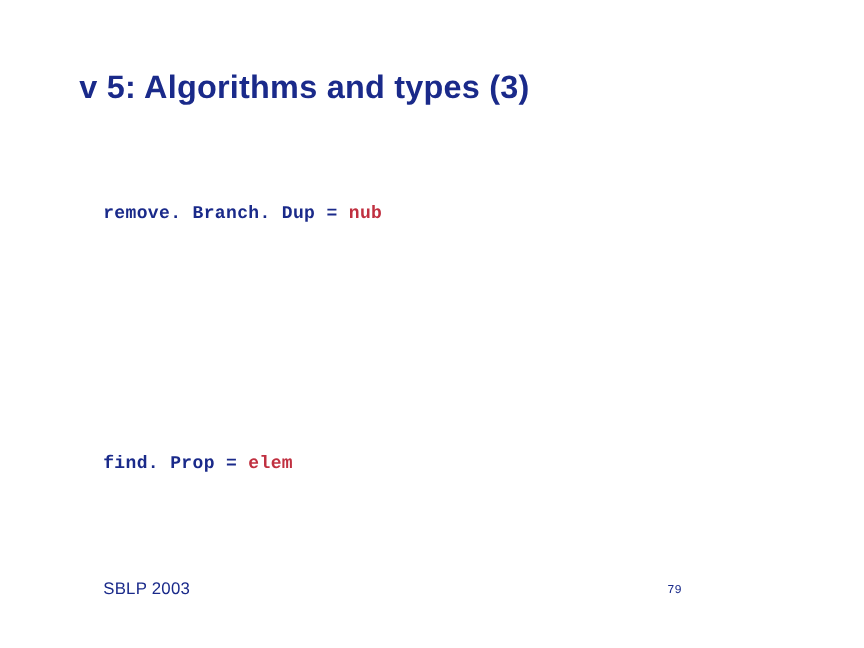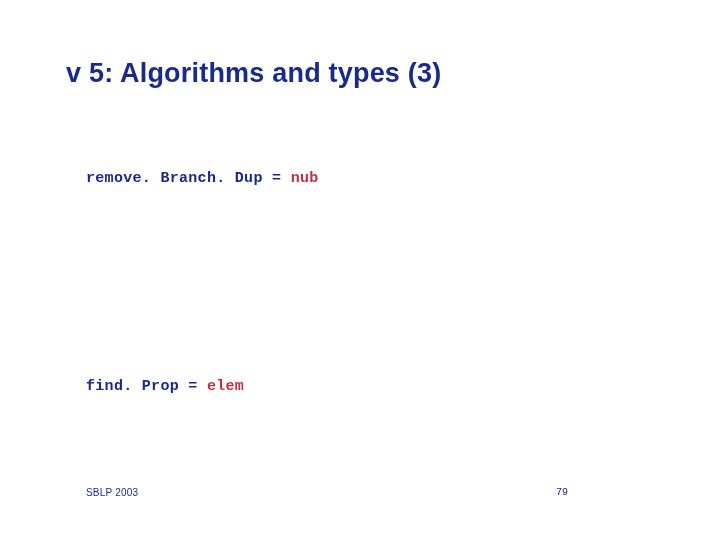--- a/index.html
+++ b/index.html
@@ -42,21 +42,21 @@
   .line3 { top: 300px; }
   .line4 { top: 335px; margin-top: 43px; }
   .hl {
     color: #c03040;
   }
   .footer-left {
     position: absolute;
     bottom: 42px;
     left: 86px;
     font-family: Verdana, Geneva, sans-serif;
-    font-size: 10px;
+    font-size: 14px;
     color: #1a2a8a;
     letter-spacing: 0.2px;
   }
   .footer-right {
     position: absolute;
     bottom: 42px;
     right: 72px;
     font-family: Liberation Mono, monospace;
     font-size: 10px;
     color: #1a2a8a;

